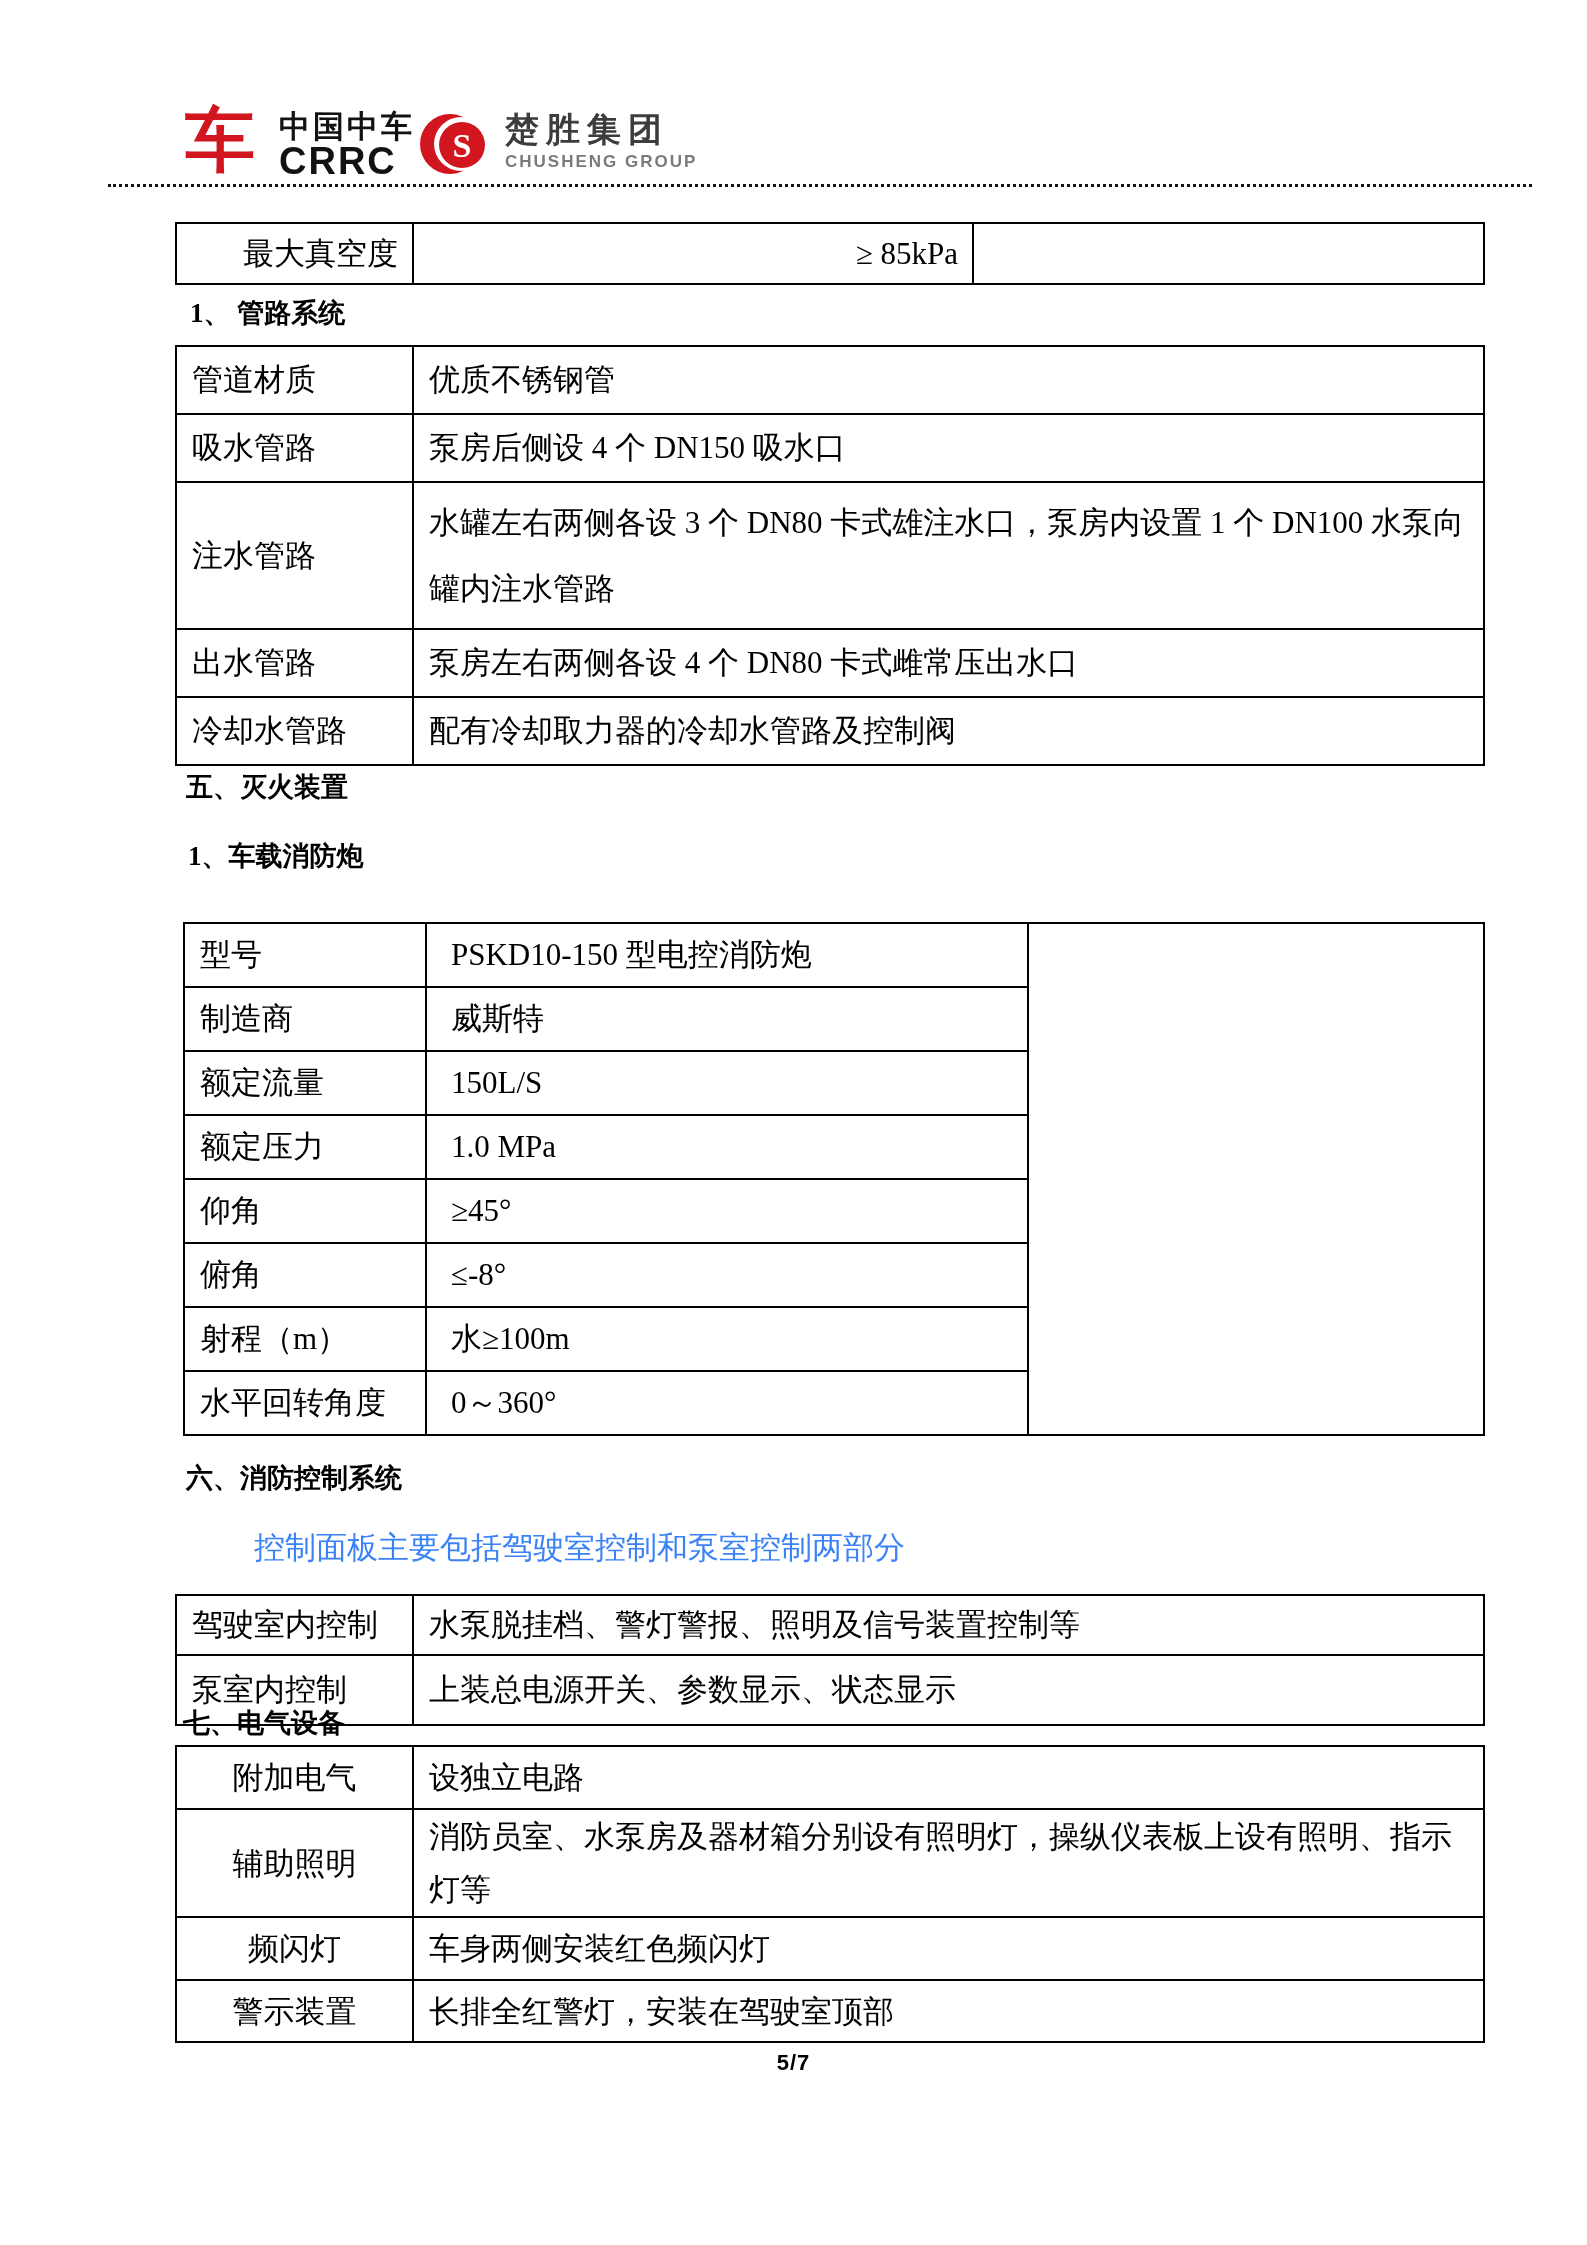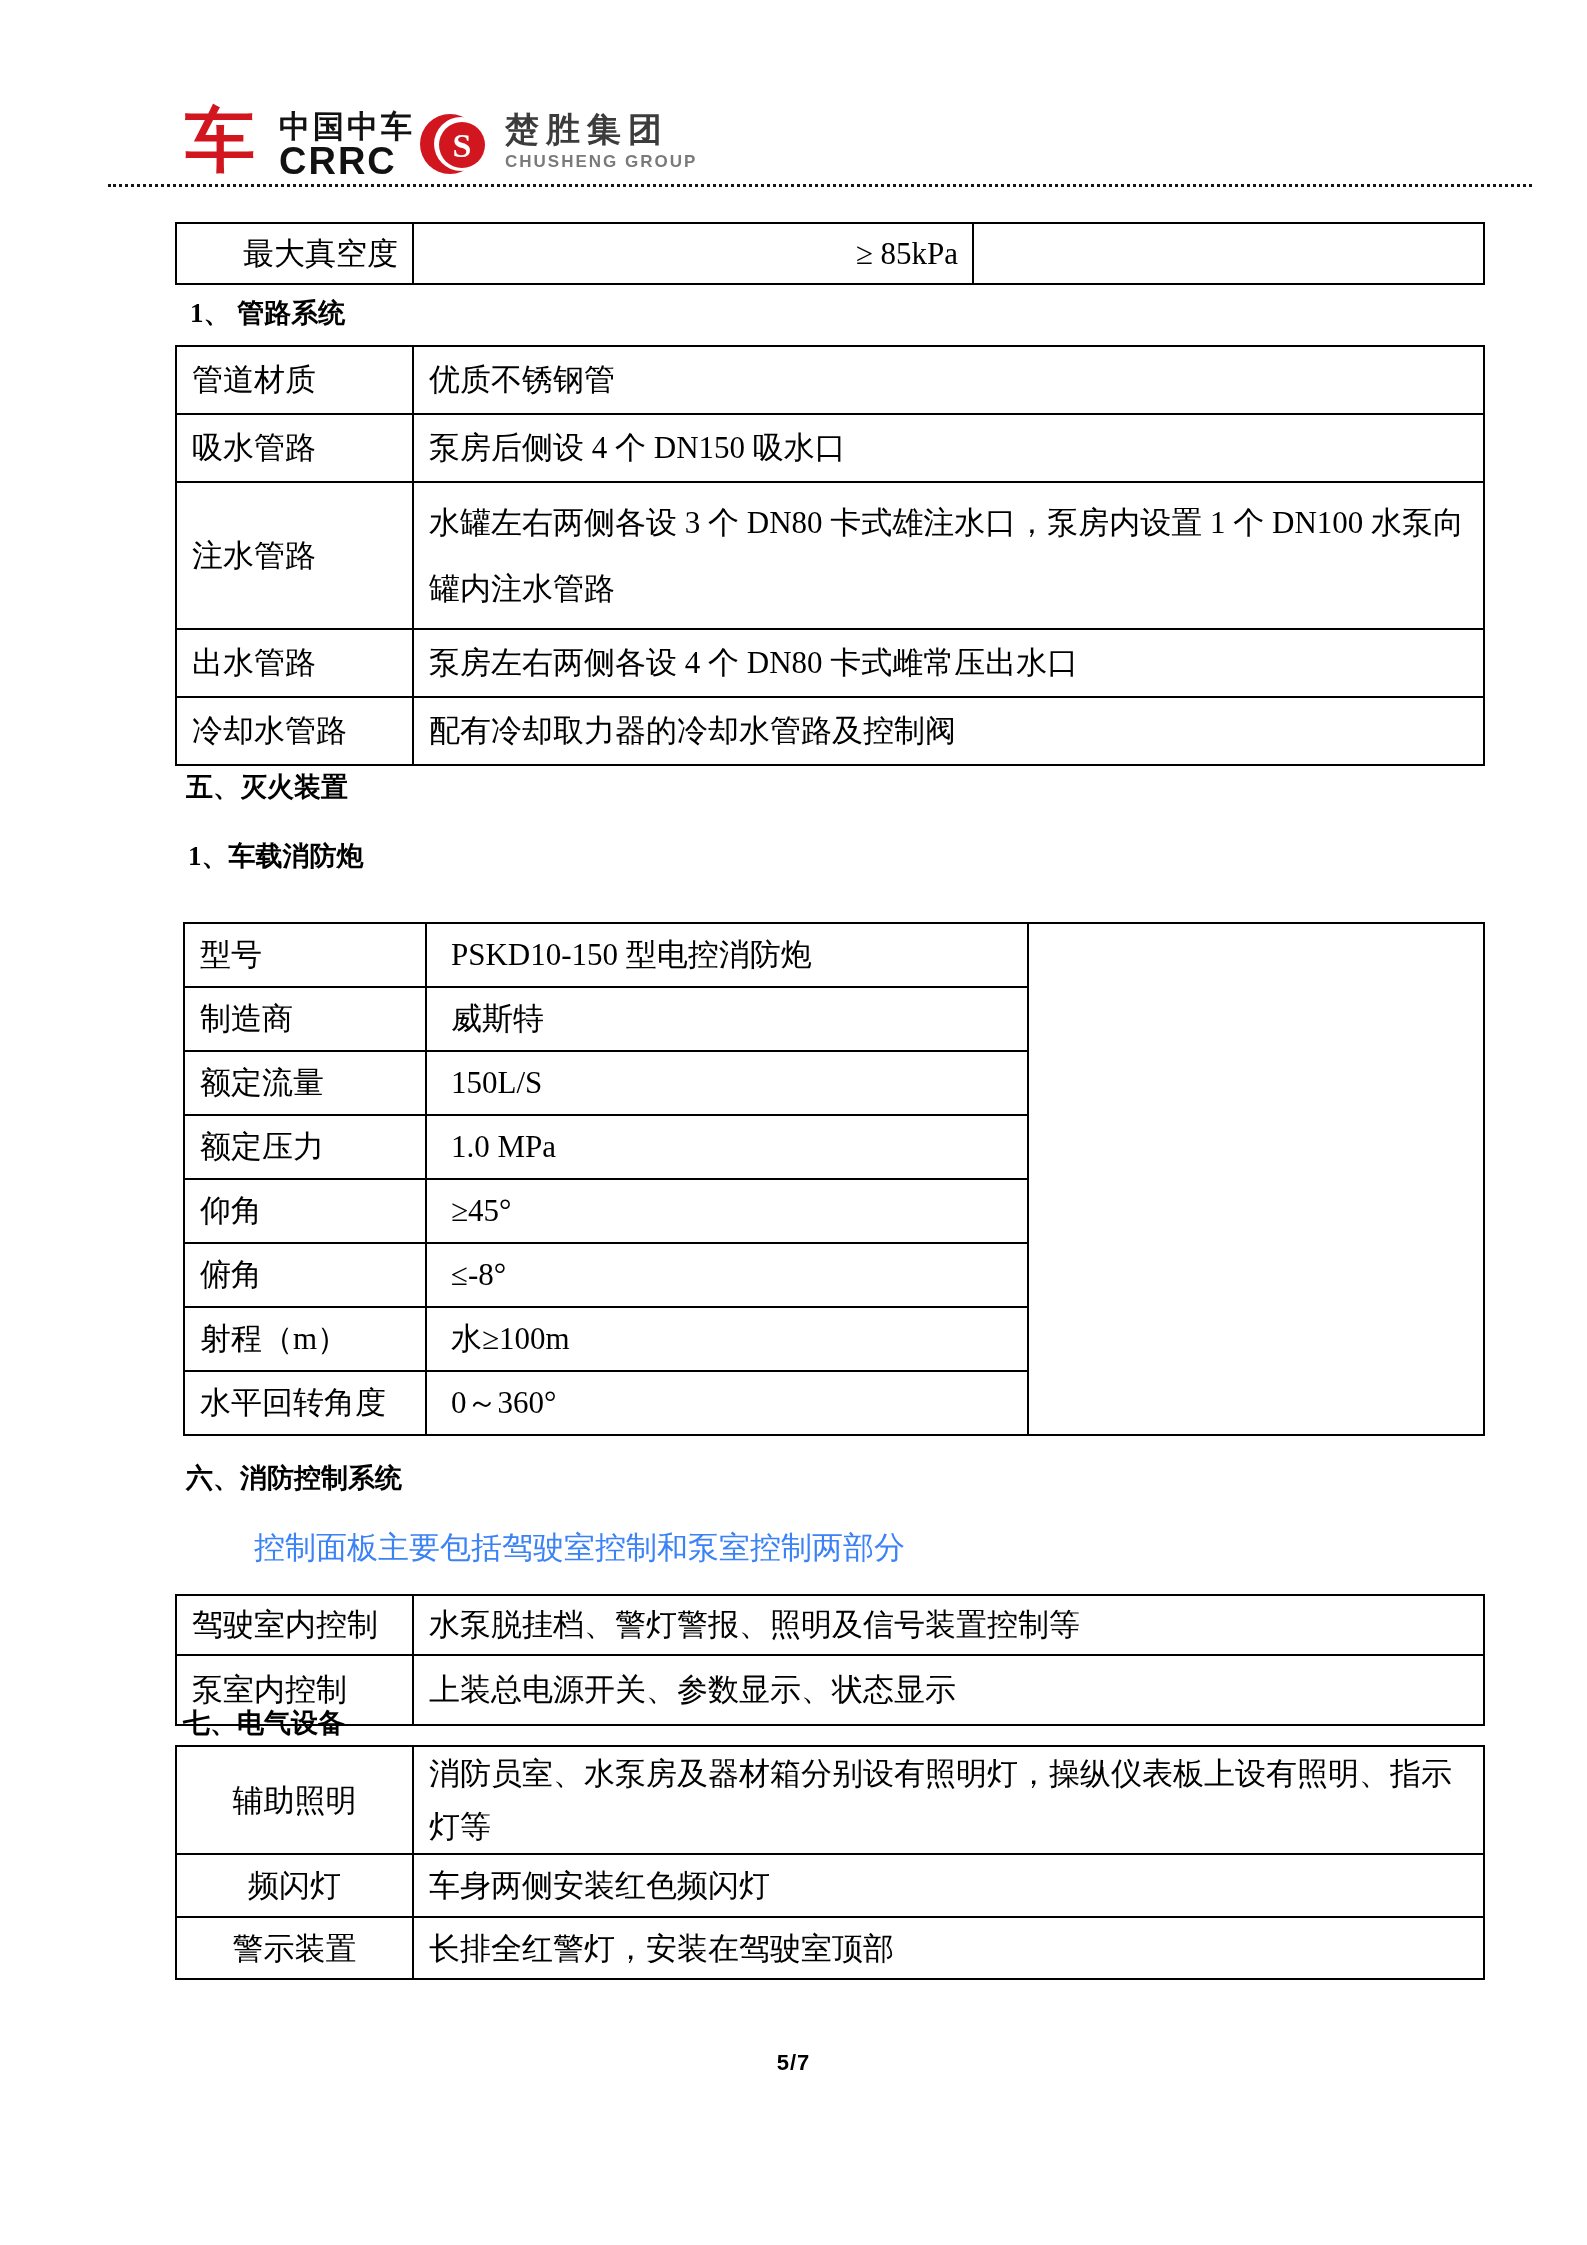--- a/index.html
+++ b/index.html
@@ -185,20 +185,24 @@
 </tbody>
   </table>
 
 <div class="abs h h-seven">七、电气设备</div>
 <table class="abs t-elec">
   <colgroup>
       <col style="width:237px">
       <col style="width:1071px">
     </colgroup>
   <tbody>
+      <tr style="height:63px">
+    <td class="lab">附加电气</td>
+    <td class="val">设独立电路</td>
+  </tr>
   <tr style="height:108px">
     <td class="lab">辅助照明</td>
     <td class="val">消防员室、水泵房及器材箱分别设有照明灯，操纵仪表板上设有照明、指示灯等</td>
   </tr>
   <tr style="height:63px">
     <td class="lab">频闪灯</td>
     <td class="val">车身两侧安装红色频闪灯</td>
   </tr>
   <tr style="height:62px">
     <td class="lab">警示装置</td>

